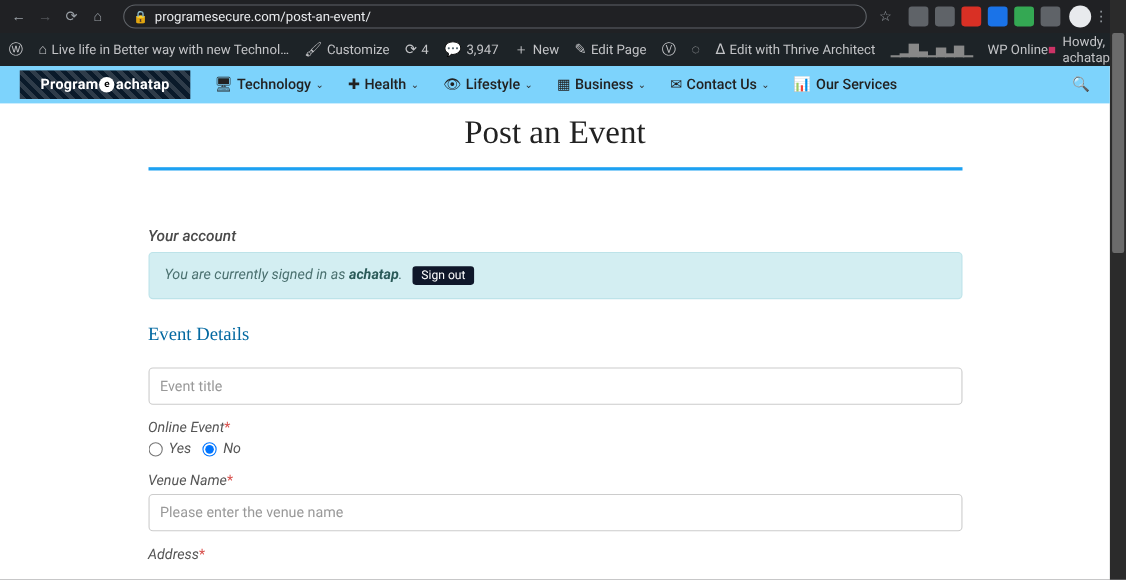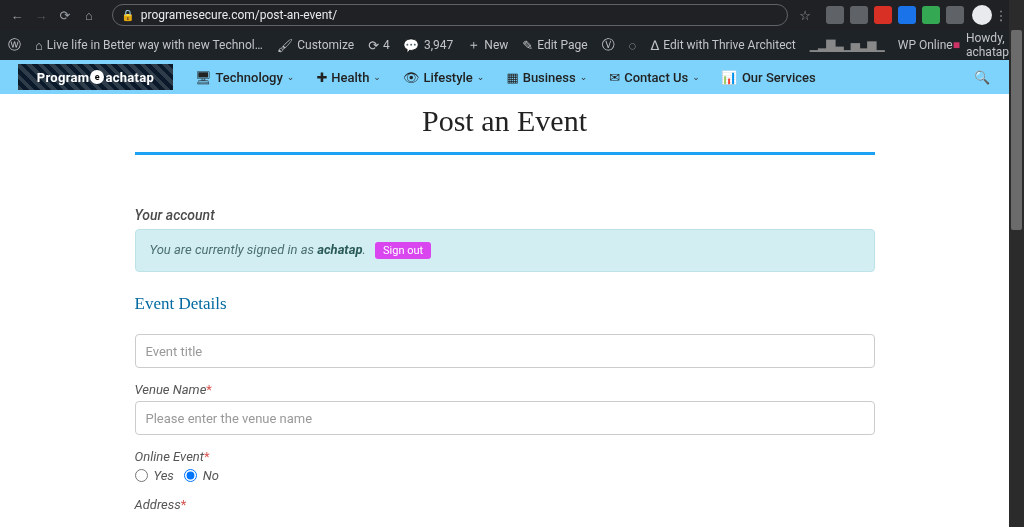--- a/index.html
+++ b/index.html
@@ -45,21 +45,21 @@
   .sitebar .spacer{flex:1;}
   
   .content    { width:740px; margin:0 auto; padding-top:10px;}
   h1.page     { font-family:"Roboto Slab","Segoe UI",serif; font-size:30px; font-weight:400; color:#222;
                 text-align:center; margin-bottom:14px;}
   .rule       { height:3px; background:#1da1f2; margin-bottom:52px;}
   .seclabel   { font-style:italic; color:#4a4a4a; font-size:14px; margin-bottom:6px; font-weight:500;}
   .notice     { background:#d3eef2; border:1px solid #bde3e9; border-radius:4px; padding:12px 14px;
                 font-size:13px; color:#4a706f; font-style:italic; margin-bottom:22px;}
   .notice strong{color:#2a5a58;font-weight:700;font-style:italic;}
-  .sign       { display:inline-block; background:#d946ef; color:#fff; font-style:normal;
+  .sign       { display:inline-block; background:#0f172a; color:#fff; font-style:normal;
                 padding:2px 8px; border-radius:3px; font-size:11px; margin-left:6px; cursor:pointer;text-align:right;}
   h2.sub      { font-family:"Roboto Slab","Segoe UI",serif; font-size:17px; font-weight:500; color:#0369a1;
                 margin-bottom:20px;}
   .field      { margin-bottom:14px;}
   .flabel     { font-style:italic; color:#555; font-size:13px; margin-bottom:4px;}
   .req        { color:#d9534f; font-style:normal;}
   .tinput     { width:100%; height:34px; border:1px solid #ccc; border-radius:4px; padding:0 10px;
                 font-size:13px; color:#333;}
   .tinput::placeholder{color:#999;}
   .radios     { font-size:13px; font-style:italic; color:#555; display:flex; gap:4px; align-items:center;}
@@ -203,34 +203,34 @@
         <span class="sign">Sign out</span>
       </div>
 
       <h2 class="sub">Event Details</h2>
 
       <div class="field">
         <input class="tinput" placeholder="Event title" style="">
       </div>
 
       <div class="field">
-        <div class="flabel"><span>Venue Name</span><span class="req">*</span></div>
-        <input class="tinput" placeholder="Please enter the venue name" style="">
-      </div>
-
-      <div class="field">
         <div class="flabel"><span>Online Event</span><span class="req">*</span></div>
         <div class="radios">
           <input type="radio" name="oe" style="">
           <label>Yes</label>
           <input type="radio" name="oe" checked="" style="">
           <label>No</label>
         </div>
       </div>
 
       <div class="field">
+        <div class="flabel"><span>Venue Name</span><span class="req">*</span></div>
+        <input class="tinput" placeholder="Please enter the venue name" style="">
+      </div>
+
+      <div class="field">
         <div class="flabel"><span>Address</span><span class="req">*</span></div>
 
       </div>
 
     </div>
   </div>
 </div>
 
 </body></html>

